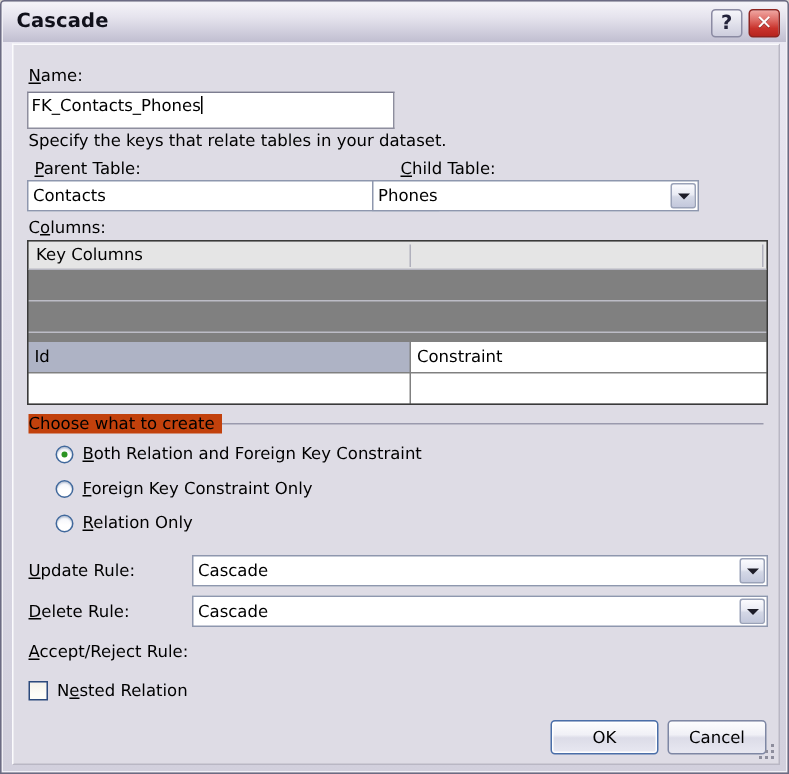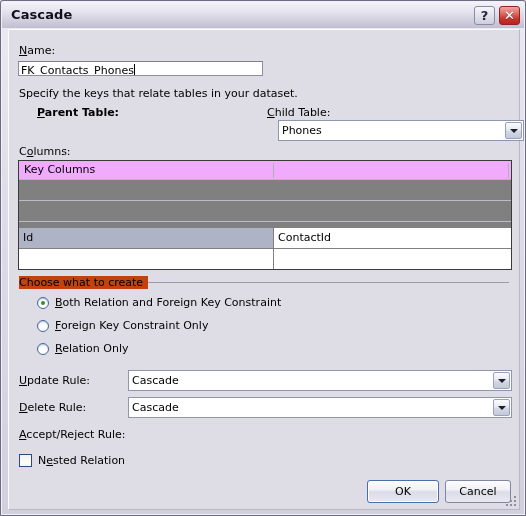--- a/index.html
+++ b/index.html
@@ -169,21 +169,21 @@
     box-sizing: border-box;
     border: 1px solid #3a3a3a;
     background: #808080;
     overflow: hidden;
   }
   .grid-head {
     position: absolute;
     left: 0; top: 0;
     width: 100%;
     height: 19px;
-    background: #f0abfc;
+    background: #e5e5e5;
     border-bottom: 1px solid #b7b7c2;
     box-sizing: border-box;
   }
   .grid-head .hcell {
     position: absolute;
     top: 2px;
     font-size: 11px;
     color: #000;
     white-space: nowrap;
   }
@@ -312,48 +312,54 @@
       <span class="glyph">?</span>
     </div>
     <div class="tb-btn tb-close">
       <span class="glyph">✕</span>
     </div>
   </div>
 
   <div class="client">
 
     <div class="lbl" style="left:10px; top:14px;"><u>N</u>ame:</div>
-    <div class="textbox" style="left:9px; top:31px; width:245px; height:15px;">
+    <div class="textbox" style="left:9px; top:31px; width:245px; height:25px;">
       <span>FK_Contacts_Phones</span><span class="caret"></span>
     </div>
 
     <div class="lbl" style="left:10px; top:57px;">Specify the keys that relate tables in your dataset.</div>
 
-    <div class="lbl" style="left:28px; top:76px;font-weight:bold;"><u>P</u>arent Table:</div>
+    <div class="lbl" style="left:14px; top:76px;"><u>P</u>arent Table:</div>
+    <div class="combo" style="left:9px; top:90px; width:275px;">
+      <span class="cval">Contacts</span>
+      <span class="arrowbtn">
+          <i class="chev"></i>
+        </span>
+    </div>
 
     <div class="lbl" style="left:258px; top:76px;"><u>C</u>hild Table:</div>
-    <div class="combo" style="left:269px; top:90px; width:246px;">
+    <div class="combo" style="left:239px; top:90px; width:218px;">
       <span class="cval">Phones</span>
       <span class="arrowbtn">
           <i class="chev"></i>
         </span>
     </div>
 
     <div class="lbl" style="left:10px; top:115px;">C<u>o</u>lumns:</div>
     <div class="grid" style="left:9px; top:130px; width:494px; height:110px;">
 
       <div class="grid-head">
         <span class="hcell" style="left:5px;">Key Columns</span>
         <span class="vline" style="left:254px; top:2px; height:15px;"></span>
         <span class="vline" style="right:2px; top:2px; height:15px;"></span>
       </div>
 
       <div class="grid-row" style="top:19px;">
         <span class="cell selected" style="left:0px; width:254px;">Id</span>
-        <span class="cell plain" style="left:255px; right:0;">ContactId</span>
+        <span class="cell plain" style="left:255px; right:0;">Constraint</span>
       </div>
 
       <div class="grid-row" style="top:40px;">
         <span class="cell plain" style="left:0px; width:254px;"></span>
         <span class="cell plain" style="left:255px; right:0;"></span>
       </div>
     </div>
 
     <div class="group-label" style="left:10px; top:246px;">Choose what to create</div>
     <div class="group-line" style="left:136px; top:252px; width:364px;"></div>

